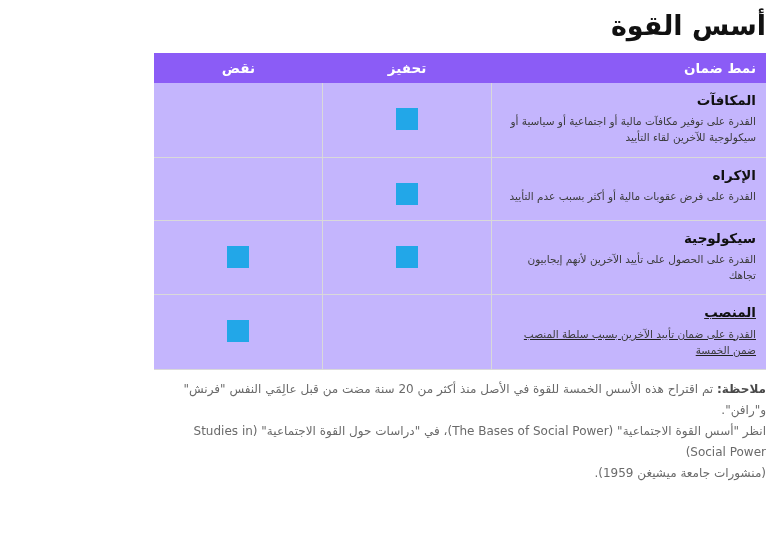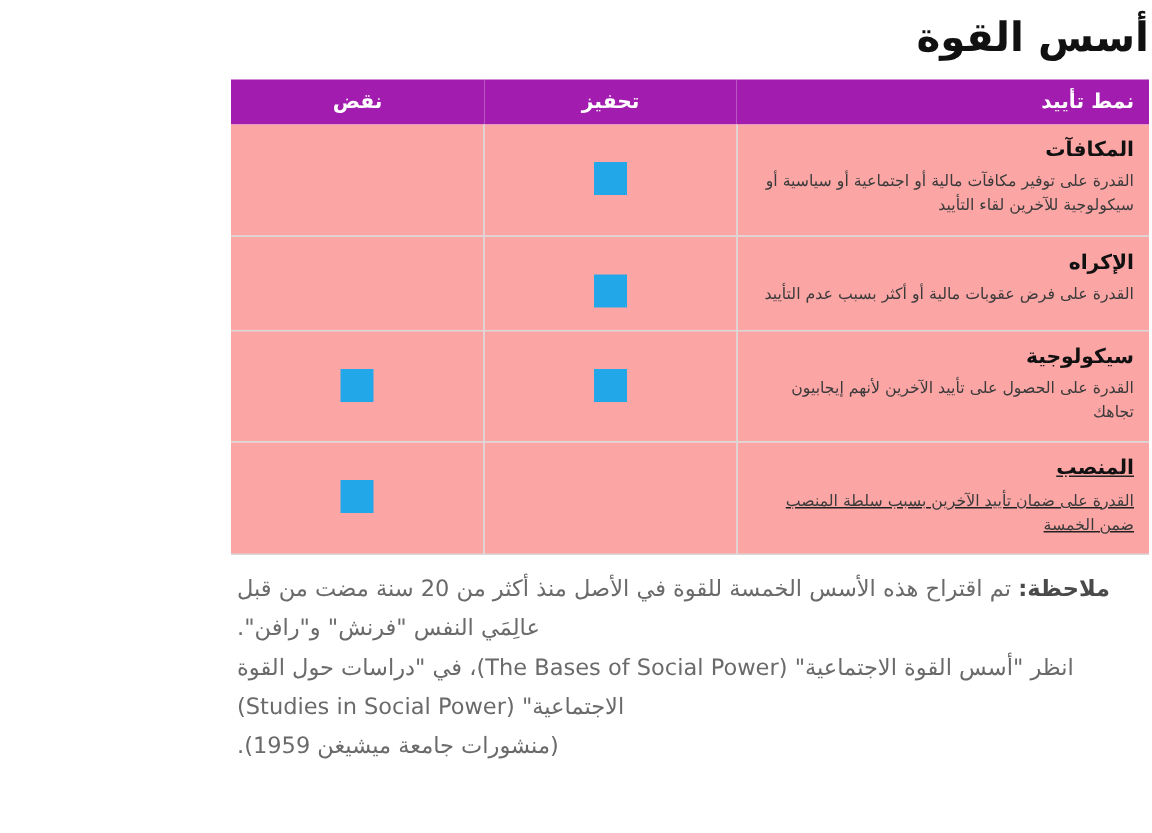--- a/index.html
+++ b/index.html
@@ -29,21 +29,21 @@
     padding-top: 10px;
     padding-bottom: 12px;
     letter-spacing: 0;
   }
   table.matrix {
     width: 100%;
     border-collapse: collapse;
     table-layout: fixed;
   }
   table.matrix thead th {
-    background: #a21caf;
+    background: #8b5cf6;
     color: #ffffff;
     font-size: 13.5px;
     font-weight: bold;
     height: 30px;
     padding: 0 10px;
     vertical-align: middle;
     margin-left: 48px;
   }
   th.col-type {
     text-align: right;
@@ -53,21 +53,21 @@
     width: 27%;
   }
   th.col-end {
     text-align: center;
     width: 27%;
   }
   table.matrix tbody td {
     border-bottom: 1px solid #d9d9d9;
     vertical-align: top;
     padding: 9px 10px 11px 10px;
-    background: #fca5a5;
+    background: #c4b5fd;
   }
   table.matrix tbody tr:last-child td {
     border-bottom: 1px solid #d9d9d9;
     text-decoration: underline;
   }
   td.cell-desc {
     text-align: right;
     border-left: 1px solid #d9d9d9;
   }
   td.cell-mark {
@@ -95,42 +95,42 @@
     width: 22px;
     height: 22px;
     background: #22a7e8;
     margin-top: 16px;
   }
   .marker.hidden {
     visibility: hidden;
   }
   .note {
     margin-top: 9px;
-    text-align: left;
-    font-size: 15px;
+    text-align: right;
+    font-size: 12px;
     color: #6a6a6a;
     line-height: 1.75;
     padding-left: 4px;
   }
   .note .lbl {
     font-weight: bold;
     color: #4a4a4a;
   }
 </style>
 </head>
 <body>
 
 <div class="page">
 
   <div class="title">أسس القوة</div>
 
   <table class="matrix">
     <thead>
       <tr>
-        <th class="col-type">نمط تأييد</th>
+        <th class="col-type">نمط ضمان</th>
         <th class="col-mid">تحفيز</th>
         <th class="col-end">نقض</th>
       </tr>
     </thead>
     <tbody>
 
       <tr>
         <td class="cell-desc">
           <p class="row-title">المكافآت</p>
           <p class="row-text">القدرة على توفير مكافآت مالية أو اجتماعية أو سياسية أو سيكولوجية للآخرين لقاء التأييد</p>

